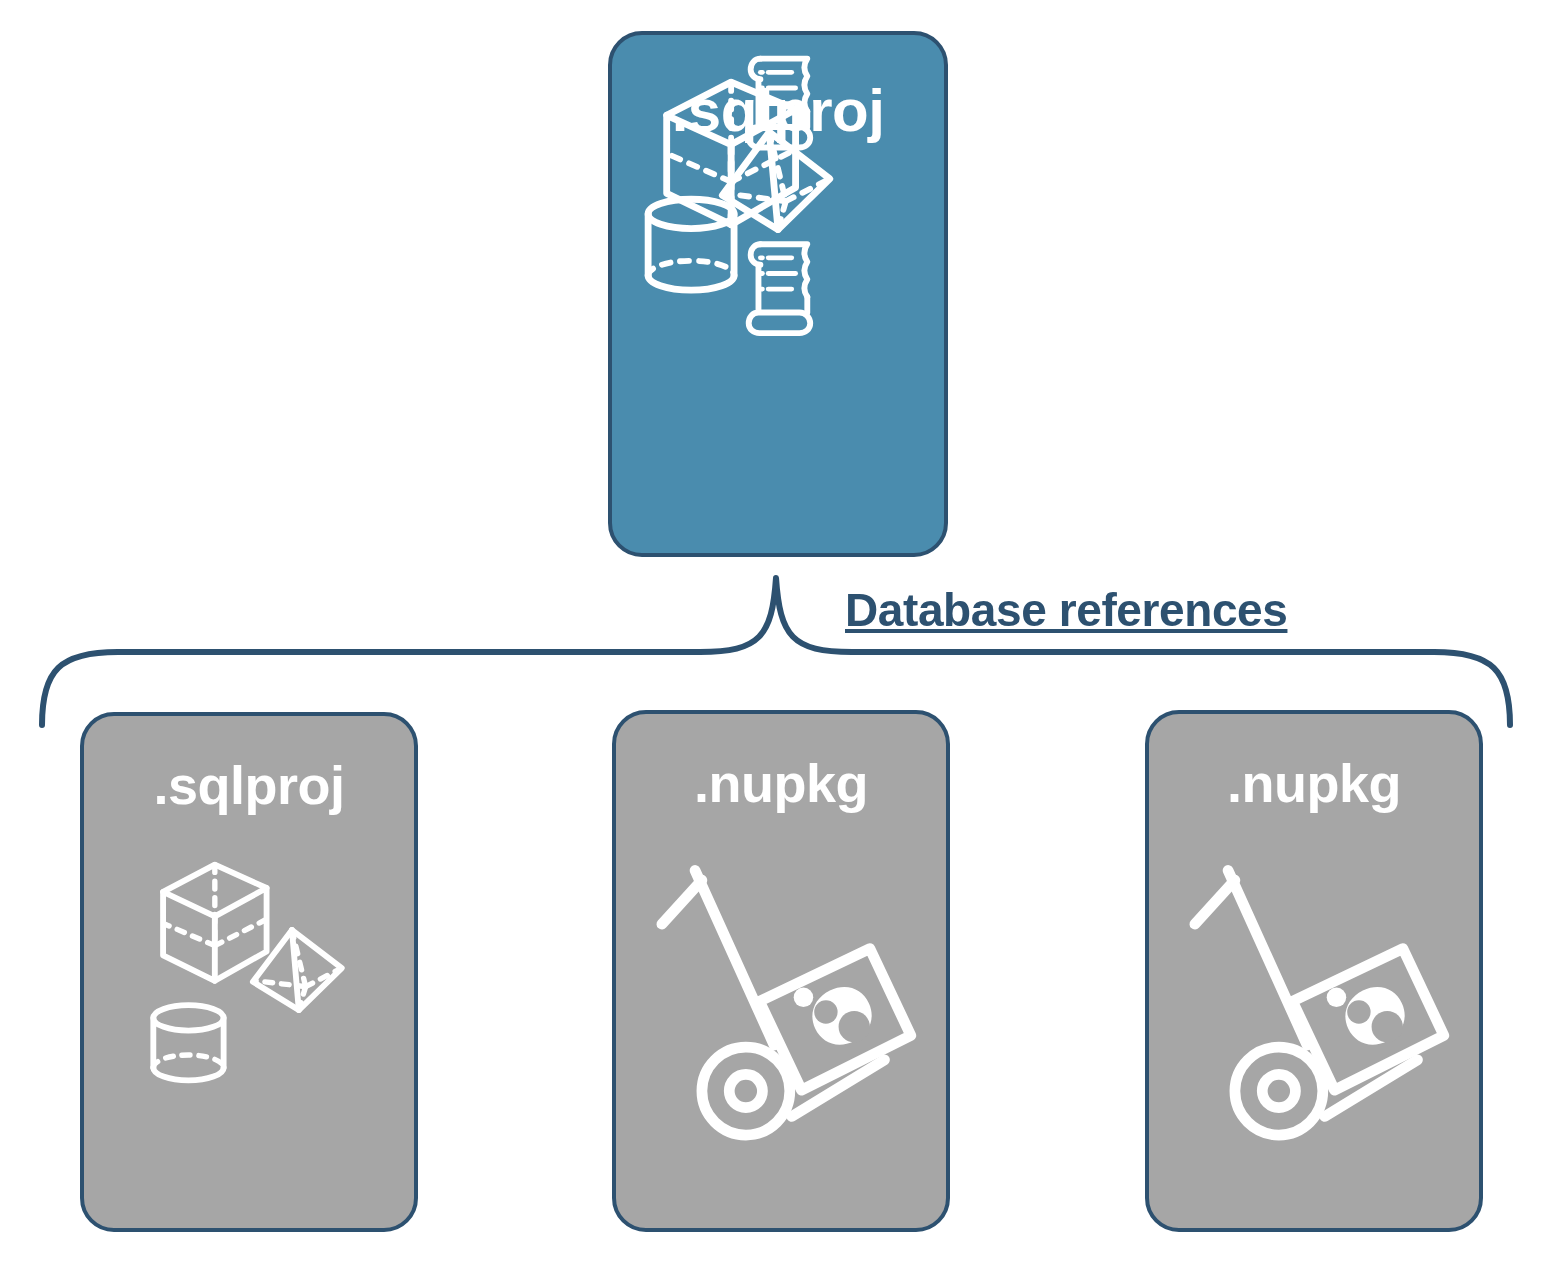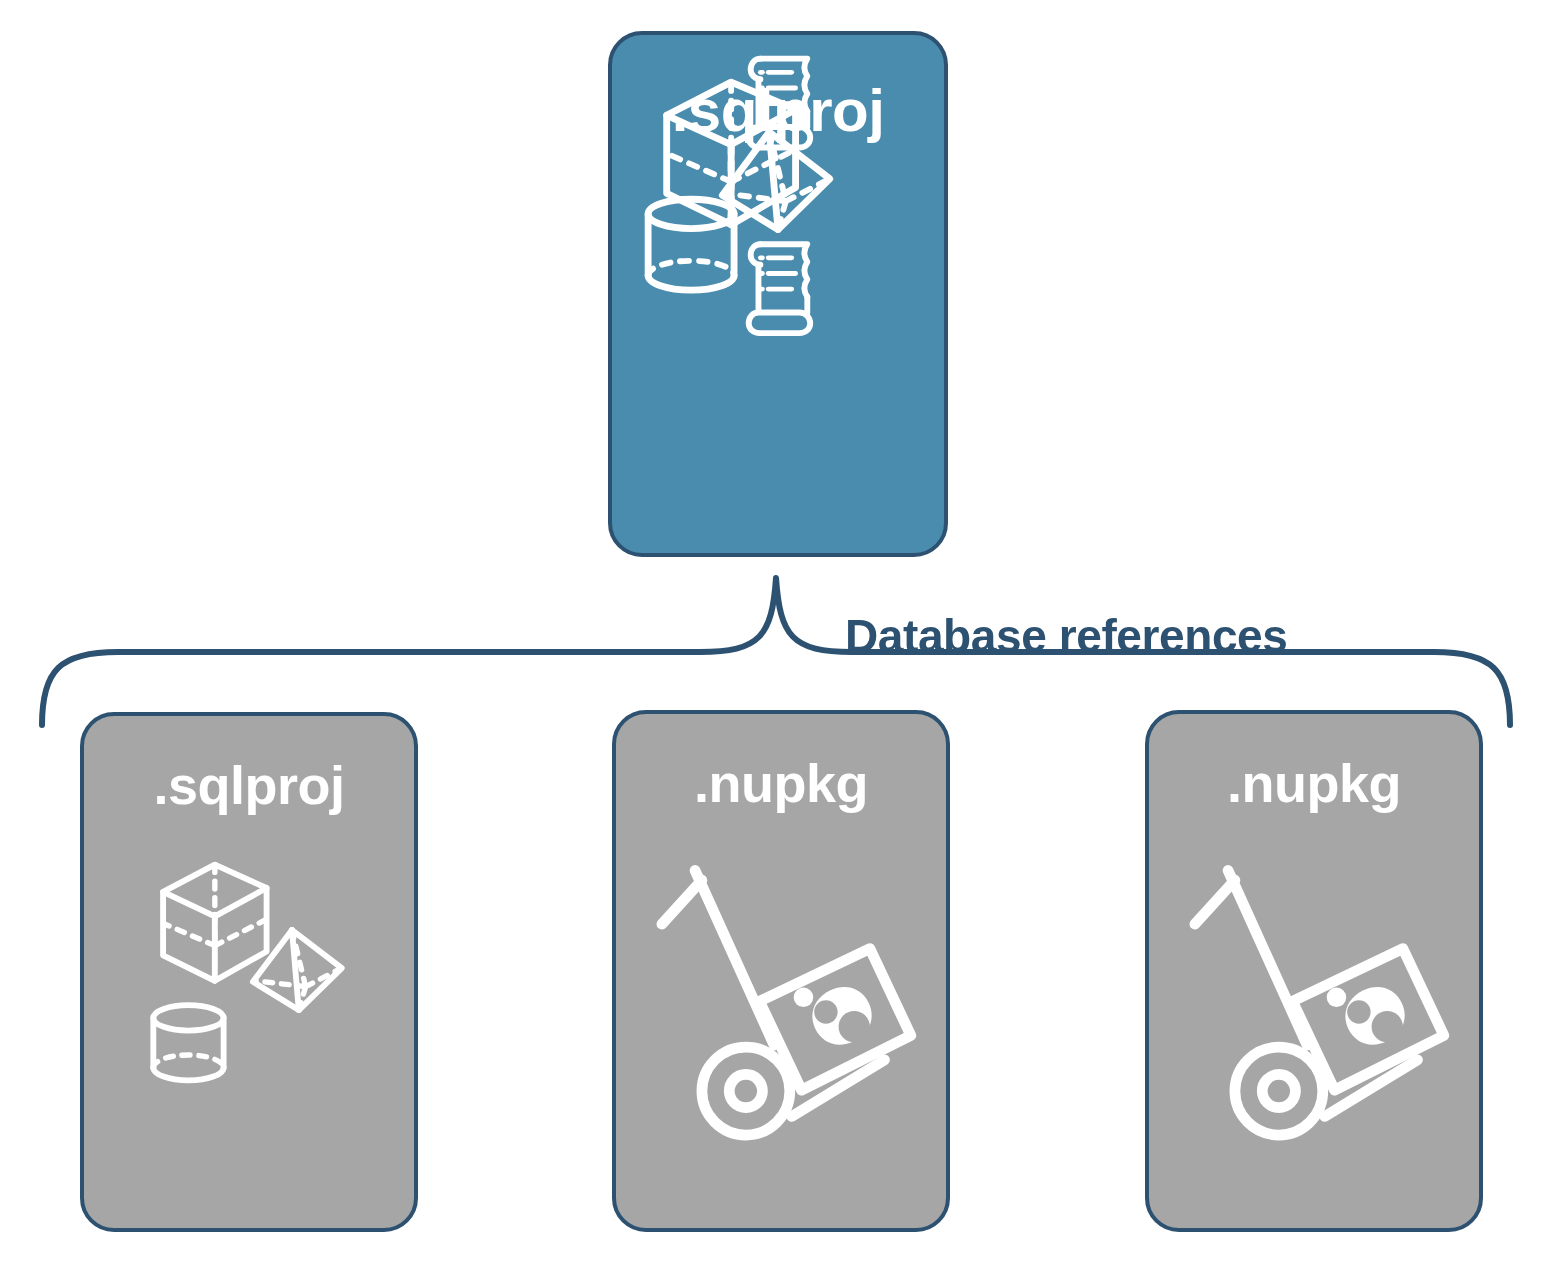--- a/index.html
+++ b/index.html
@@ -71,28 +71,29 @@
     width: 1566px;
     height: 220px;
     pointer-events: none;
   }
   #connector svg { display: block; }
 
   
   #bracket-caption {
     position: absolute;
     left: 845px;
-    top: 612px;
+    top: 586px;
     font-size: 46px;
     font-weight: bold;
     color: #2d5170;
     letter-spacing: -0.4px;
     line-height: 1.05;
     white-space: nowrap;
     user-select: none;
+    text-decoration: underline;
   }
 </style>
 </head>
 <body>
 
 <div id="stage">
 
   <div class="node blue" id="node-root">
     <div class="node-label">.sqlproj</div>
     <div class="icon-art">

